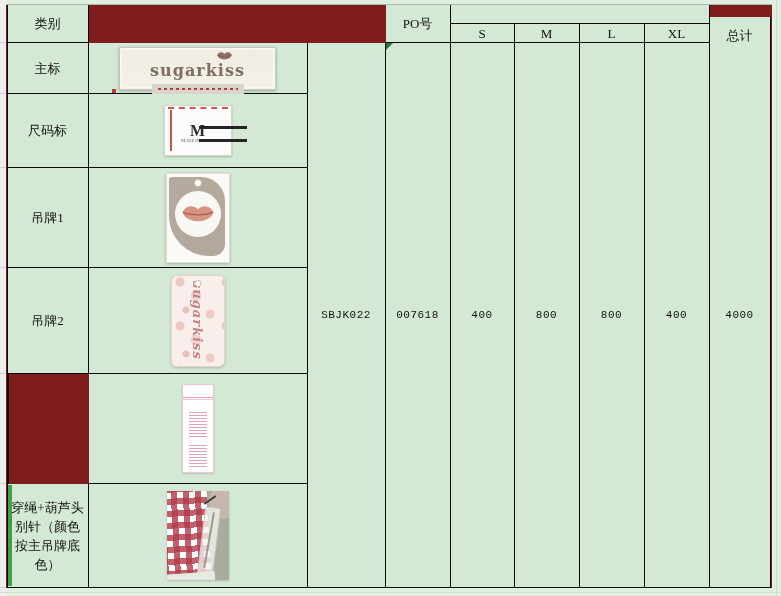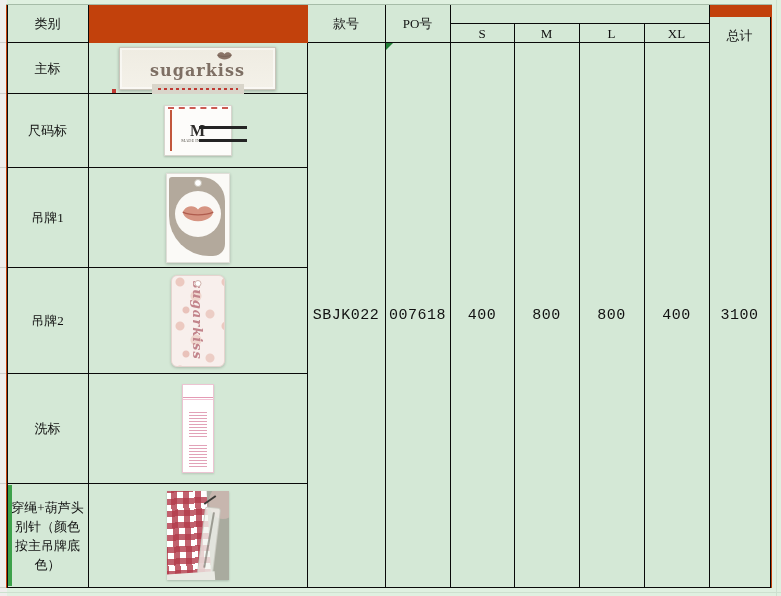--- a/index.html
+++ b/index.html
@@ -11,33 +11,33 @@
   }
   
   .left-margin{position:absolute;left:0;top:0;width:7px;height:596px;background:#eeeeec;}
   .margin-tick{position:absolute;left:0;width:7px;height:1px;background:#cfcfcc;}
   .right-faint-line{position:absolute;top:0;left:776px;width:1px;height:596px;background:#cde0cf;}
   .bottom-faint-line{position:absolute;left:0;top:592px;width:781px;height:1px;background:#cde0cf;}
 
   
   .sheet-table{
     position:absolute;left:6px;top:4px;width:766px;height:583px;
-    background:#c2410c;
+    background:#7f1d1d;
     border-top:1px solid #a6bca8;
   }
   .tbl-left-border{position:absolute;left:1px;top:0;width:1.5px;height:583px;background:#0a0a0a;}
 
   .cell{
     position:absolute;box-sizing:border-box;
     border-right:1.5px solid #0a0a0a;border-bottom:1.5px solid #0a0a0a;
     background:#d4e8d6;
     display:flex;align-items:center;justify-content:center;
     font-size:13px;line-height:19px;text-align:center;
   }
-  .latin{font-family:"Liberation Mono","DejaVu Sans Mono",monospace;font-size:15px;letter-spacing:0.5px;}
+  .latin{font-family:"Liberation Mono","DejaVu Sans Mono",monospace;font-size:11px;letter-spacing:0.5px;}
 
   
   .err-indicator{position:absolute;left:0;top:0;width:0;height:0;
     border-top:7px solid #1f7d35;border-right:7px solid transparent;}
   
   .accent-bar{position:absolute;left:0.5px;top:1px;bottom:1px;width:4px;background:#3da14a;}
 
   
   .artifact{position:relative;}
 
@@ -136,34 +136,32 @@
 <div class="margin-tick" style="top:373px"></div>
 <div class="margin-tick" style="top:483px"></div>
 <div class="margin-tick" style="top:587px"></div>
 <div class="right-faint-line"></div>
 <div class="bottom-faint-line"></div>
 
 <div class="sheet-table">
   <div class="tbl-left-border"></div>
 
   <div class="cell" style="left:1.5px;top:0;width:81px;height:38px">类别</div>
-  <div class="cell" style="left:301.5px;top:0;width:78px;height:38px">款号</div>
   <div class="cell" style="left:379.5px;top:0;width:65px;height:38px">PO号</div>
   <div class="cell" style="left:444.5px;top:0;width:259px;height:19px"></div>
   <div class="cell" style="left:444.5px;top:19px;width:64px;height:19px">S</div>
   <div class="cell" style="left:508.5px;top:19px;width:65px;height:19px">M</div>
   <div class="cell" style="left:573.5px;top:19px;width:65px;height:19px">L</div>
   <div class="cell" style="left:638.5px;top:19px;width:65px;height:19px">XL</div>
   <div class="cell" style="left:703.5px;top:12px;width:61px;height:38px">总计</div>
 
   <div class="cell" style="left:1.5px;top:38px;width:81px;height:51px">主标</div>
   <div class="cell" style="left:1.5px;top:89px;width:81px;height:74px">尺码标</div>
   <div class="cell" style="left:1.5px;top:163px;width:81px;height:100px">吊牌1</div>
   <div class="cell" style="left:1.5px;top:263px;width:81px;height:106px">吊牌2</div>
-  <div class="cell" style="left:1.5px;top:369px;width:81px;height:110px">洗标</div>
   <div class="cell" style="left:1.5px;top:479px;width:81px;height:104px;padding:0 3px">
     <div class="accent-bar"></div>
     <span>穿绳+葫芦头别针（颜色按主吊牌底色）</span>
   </div>
 
   <div class="cell" style="left:82.5px;top:38px;width:219px;height:51px">
     <div class="artifact main-label">
       <span class="brand-text">sugarkiss</span>
       <svg class="lips-small" viewBox="0 0 40 22">
         <path d="M20 6 C16 1 8 1 4 7 C1 11 8 19 20 19 C32 19 39 11 36 7 C32 1 24 1 20 6 Z" fill="#8a7467"></path>
@@ -229,14 +227,14 @@
 
   <div class="cell latin" style="left:301.5px;top:38px;width:78px;height:545px">SBJK022</div>
   <div class="cell latin" style="left:379.5px;top:38px;width:65px;height:545px">
     <div class="err-indicator"></div>
     <span>007618</span>
   </div>
   <div class="cell latin" style="left:444.5px;top:38px;width:64px;height:545px">400</div>
   <div class="cell latin" style="left:508.5px;top:38px;width:65px;height:545px">800</div>
   <div class="cell latin" style="left:573.5px;top:38px;width:65px;height:545px">800</div>
   <div class="cell latin" style="left:638.5px;top:38px;width:65px;height:545px">400</div>
-  <div class="cell latin" style="left:703.5px;top:38px;width:61px;height:545px">3100</div>
+  <div class="cell latin" style="left:703.5px;top:38px;width:61px;height:545px">4000</div>
 </div>
 
 </body></html>

